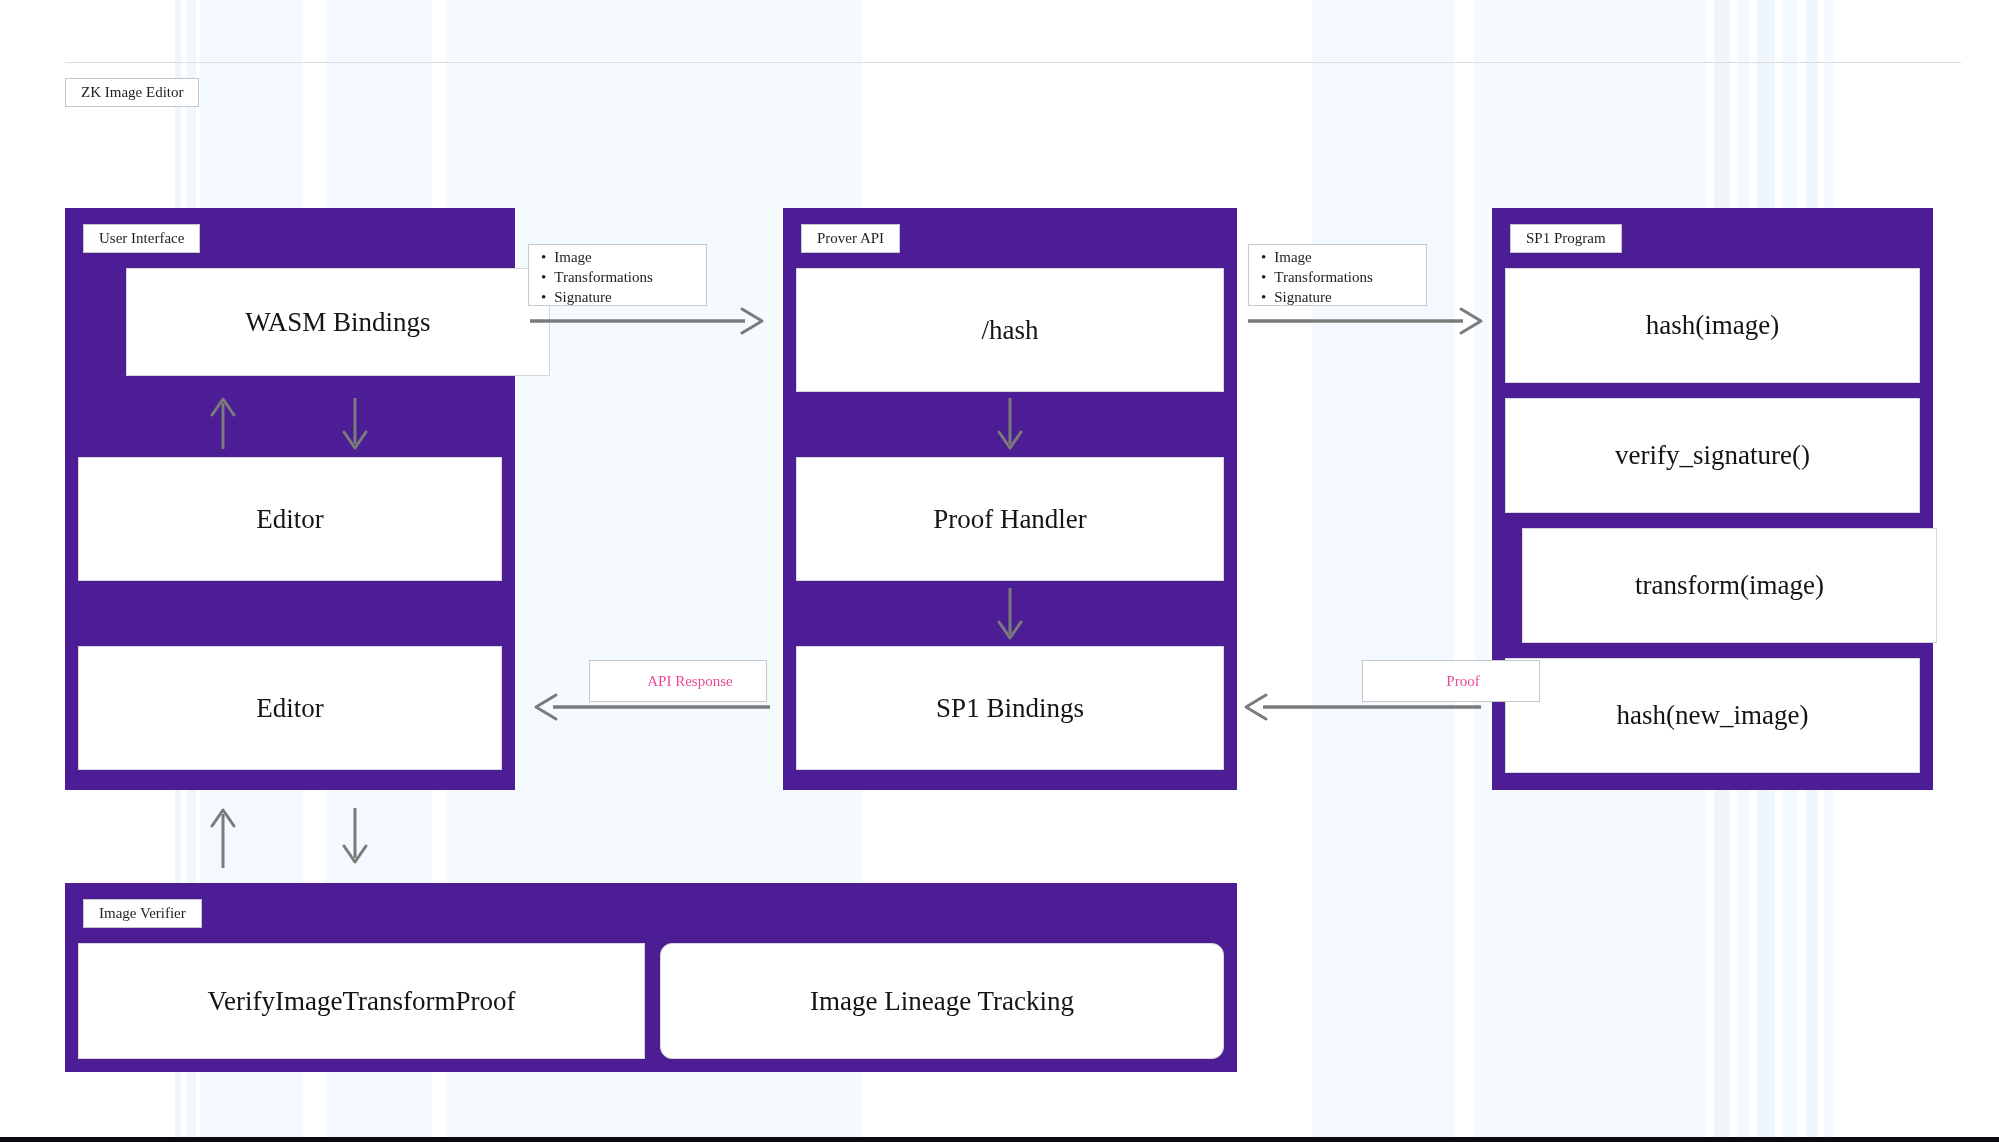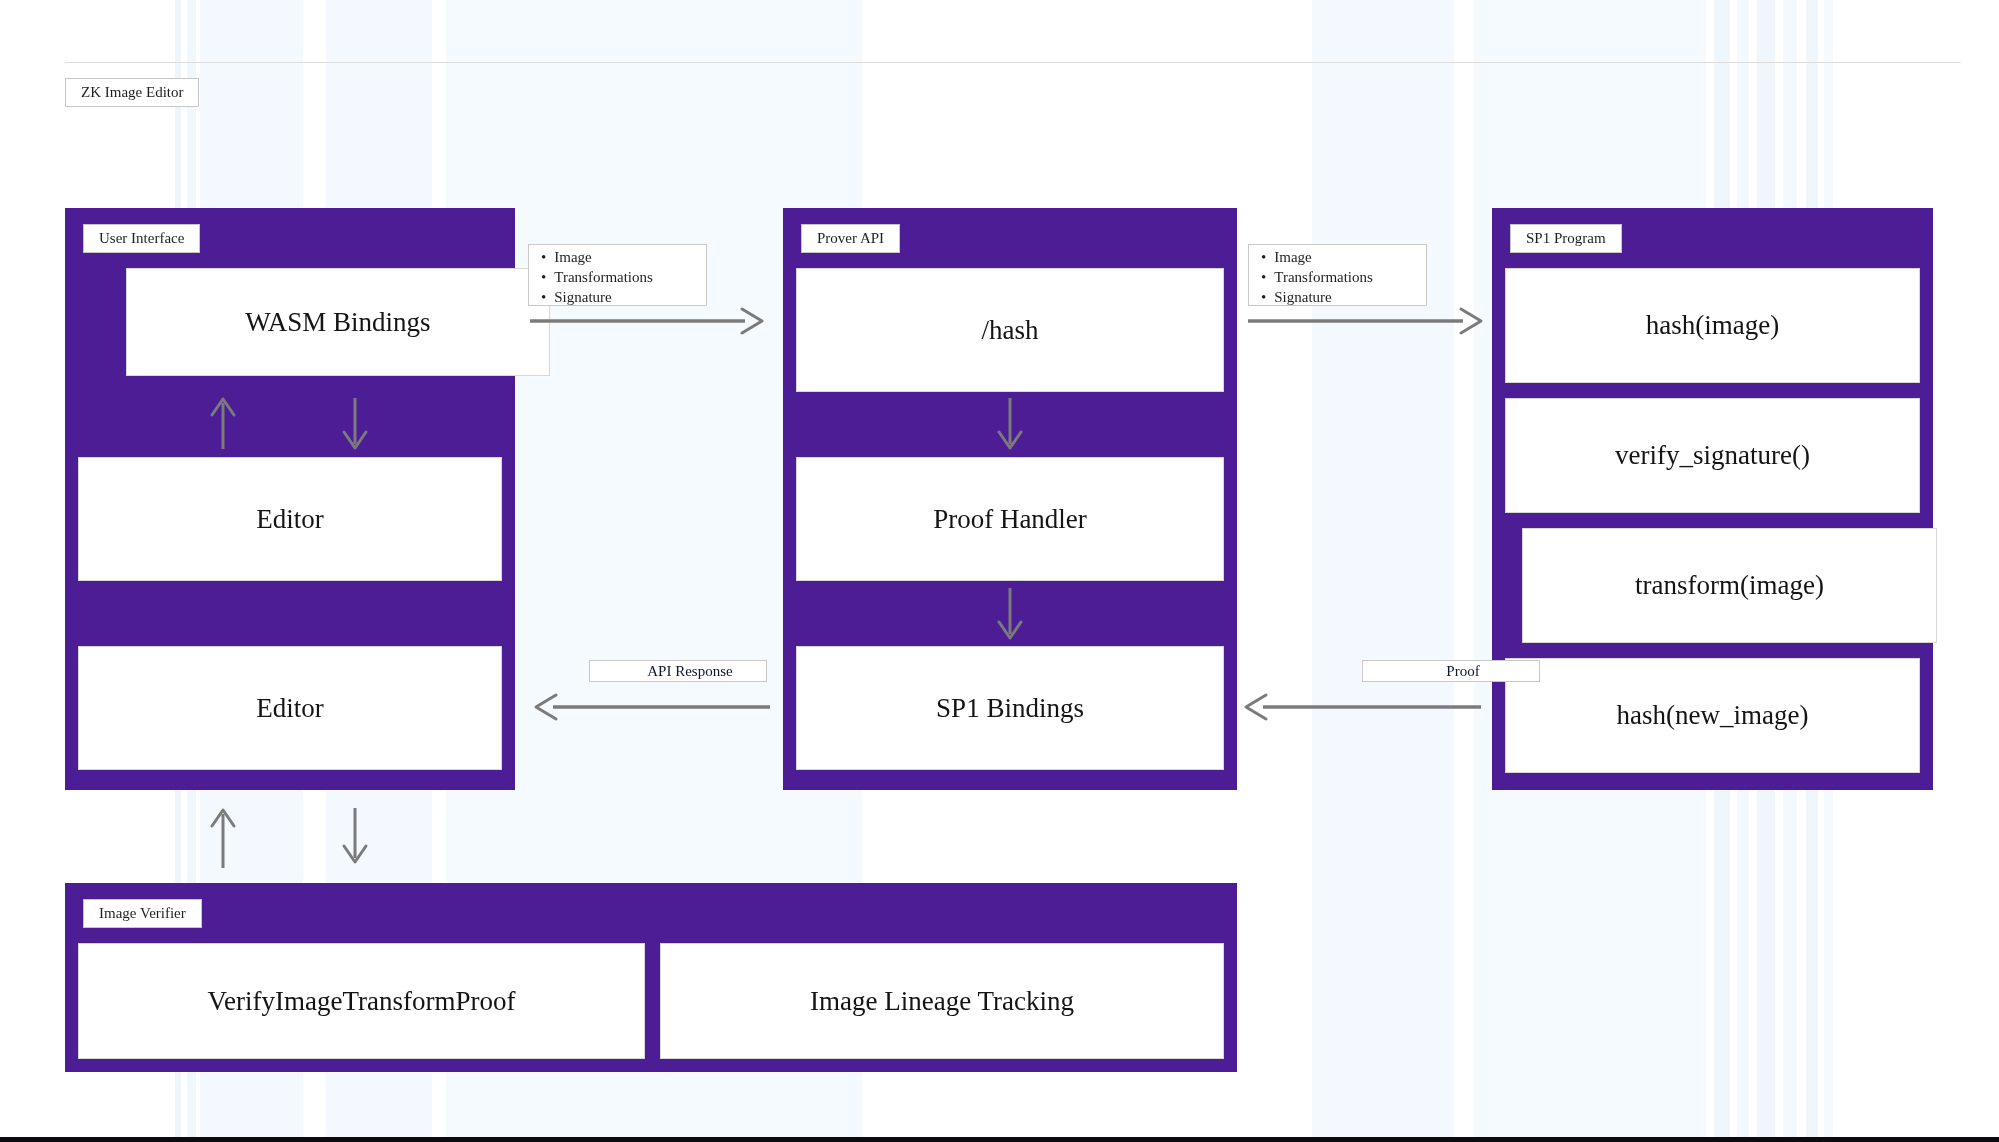--- a/index.html
+++ b/index.html
@@ -20,22 +20,22 @@
     display:flex;align-items:center;justify-content:center;
     font-size:27px;color:#141414;white-space:nowrap;
   }
   .edge-note{
     position:absolute;background:#ffffff;border:1px solid #c9c9c9;box-sizing:border-box;
     font-size:15px;line-height:20px;padding:2px 10px 2px 12px;color:#1f1f1f;
   }
   .edge-note .li{display:flex;align-items:center;gap:8px;white-space:nowrap;}
   .edge-tag{
     position:absolute;background:#ffffff;border:1px solid #c9c9c9;box-sizing:border-box;
-    height:22px;display:flex;align-items:center;justify-content:center;
-    font-size:15px;white-space:nowrap;color:#0f172a;padding-left:24px;
+    height:42px;display:flex;align-items:center;justify-content:center;
+    font-size:15px;white-space:nowrap;color:#ec4899;padding-left:24px;
   }
   svg.arrows{position:absolute;left:0;top:0;width:1999px;height:1142px;pointer-events:none;}
   svg.arrows path, svg.arrows polyline{stroke:#7b7b7b;fill:none;}
   .shaft-h{stroke-width:3.5px;}
   .shaft-v{stroke-width:3px;}
   .head{stroke-width:3px;stroke-linecap:round;stroke-linejoin:round;}
   .bottombar{position:absolute;left:0;bottom:0;width:1999px;height:5px;background:#0a0a0f;}
 </style>
 </head>
 <body>
@@ -110,21 +110,21 @@
     </div>
   </section>
 
   <section class="container" style="left:65px;top:883px;width:1172px;height:189px;">
     <div class="tag" style="left:18px;top:16px;">
       <span>Image Verifier</span>
     </div>
     <div class="node" style="left:13px;top:60px;width:567px;height:116px;">
       <span>VerifyImageTransformProof</span>
     </div>
-    <div class="node" style="left:595px;top:60px;width:564px;height:116px;">
+    <div class="node" style="left:595px;top:60px;width:564px;height:116px;border-radius:12px;">
       <span>Image Lineage Tracking</span>
     </div>
   </section>
 
   <div class="edge-note" style="left:528px;top:244px;width:179px;height:62px;">
     <div class="li">
         <span>•</span>
         <span>Image</span>
       </div>
     <div class="li">

